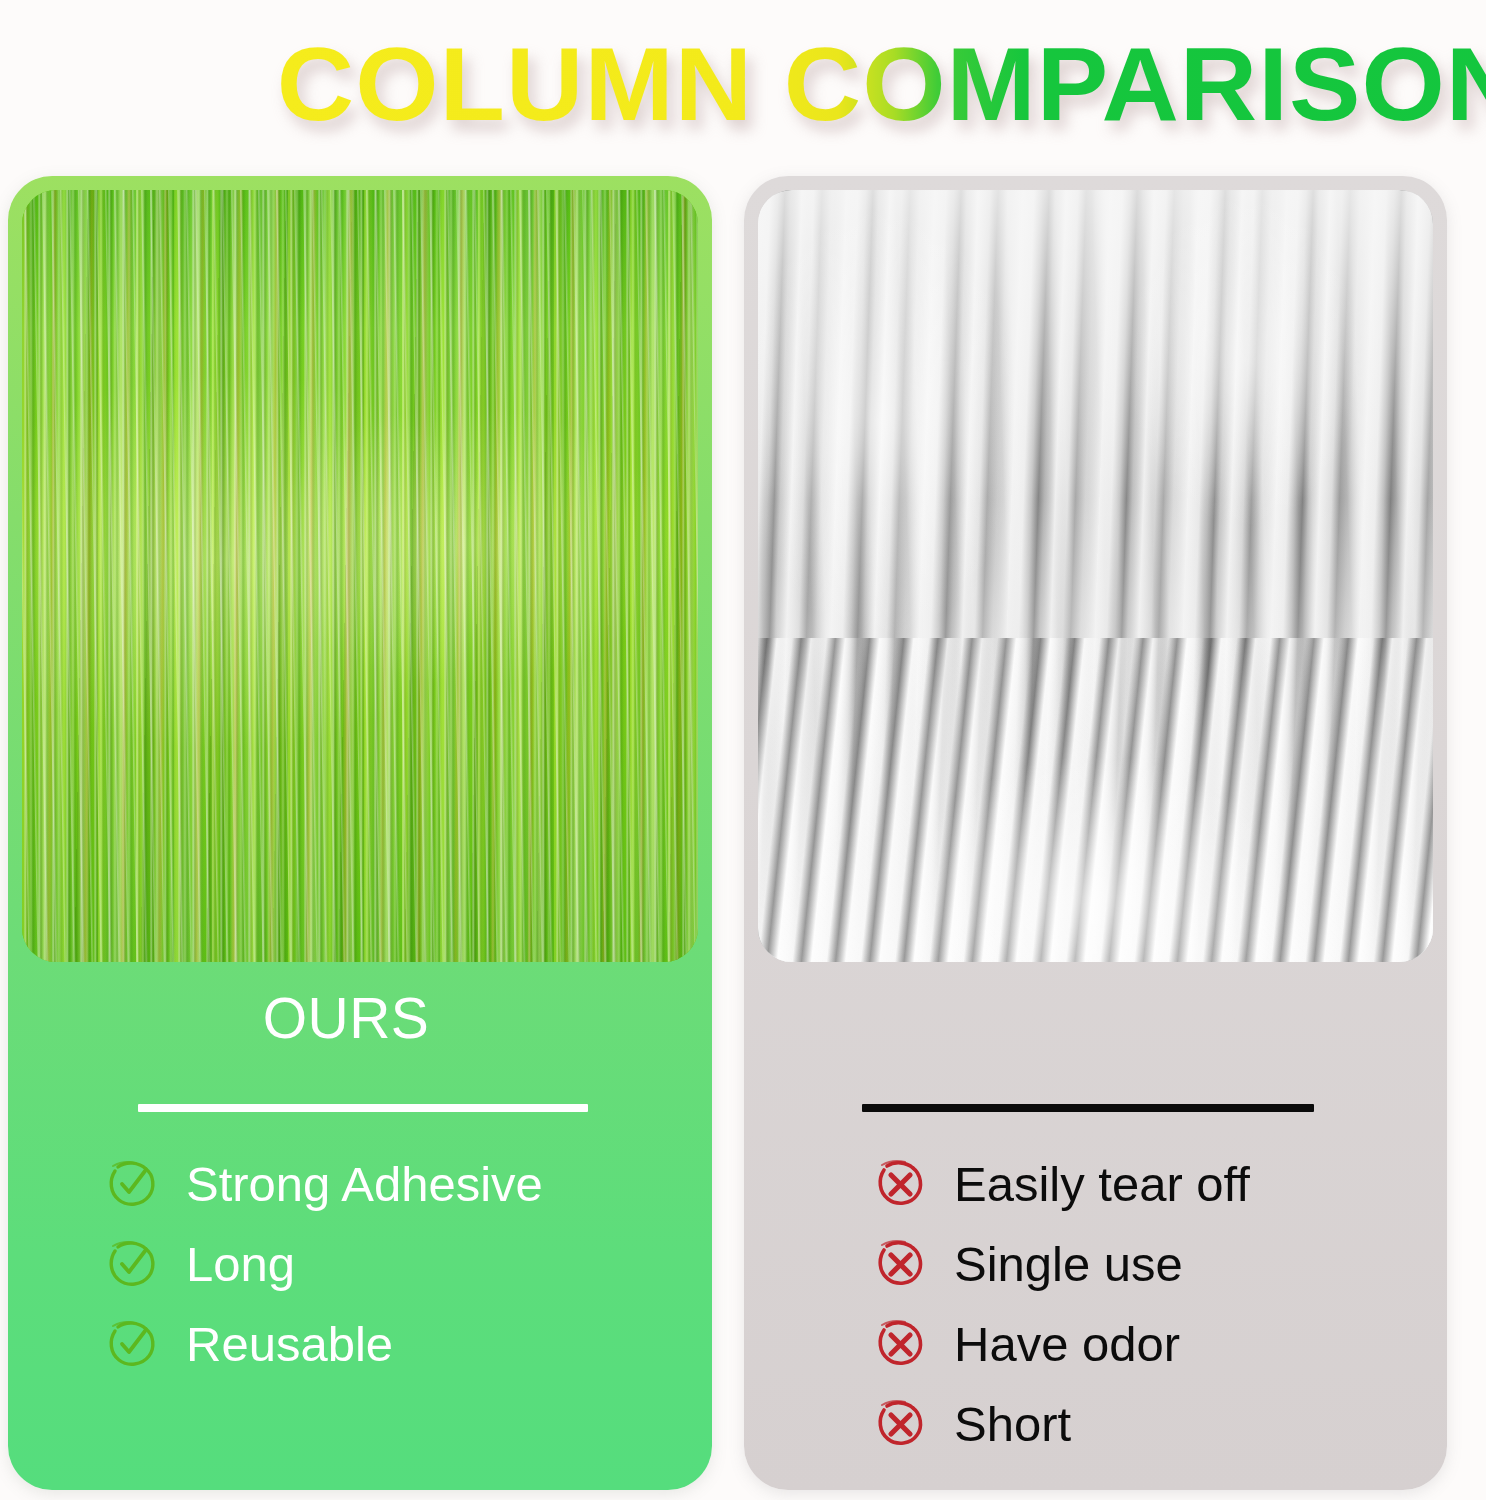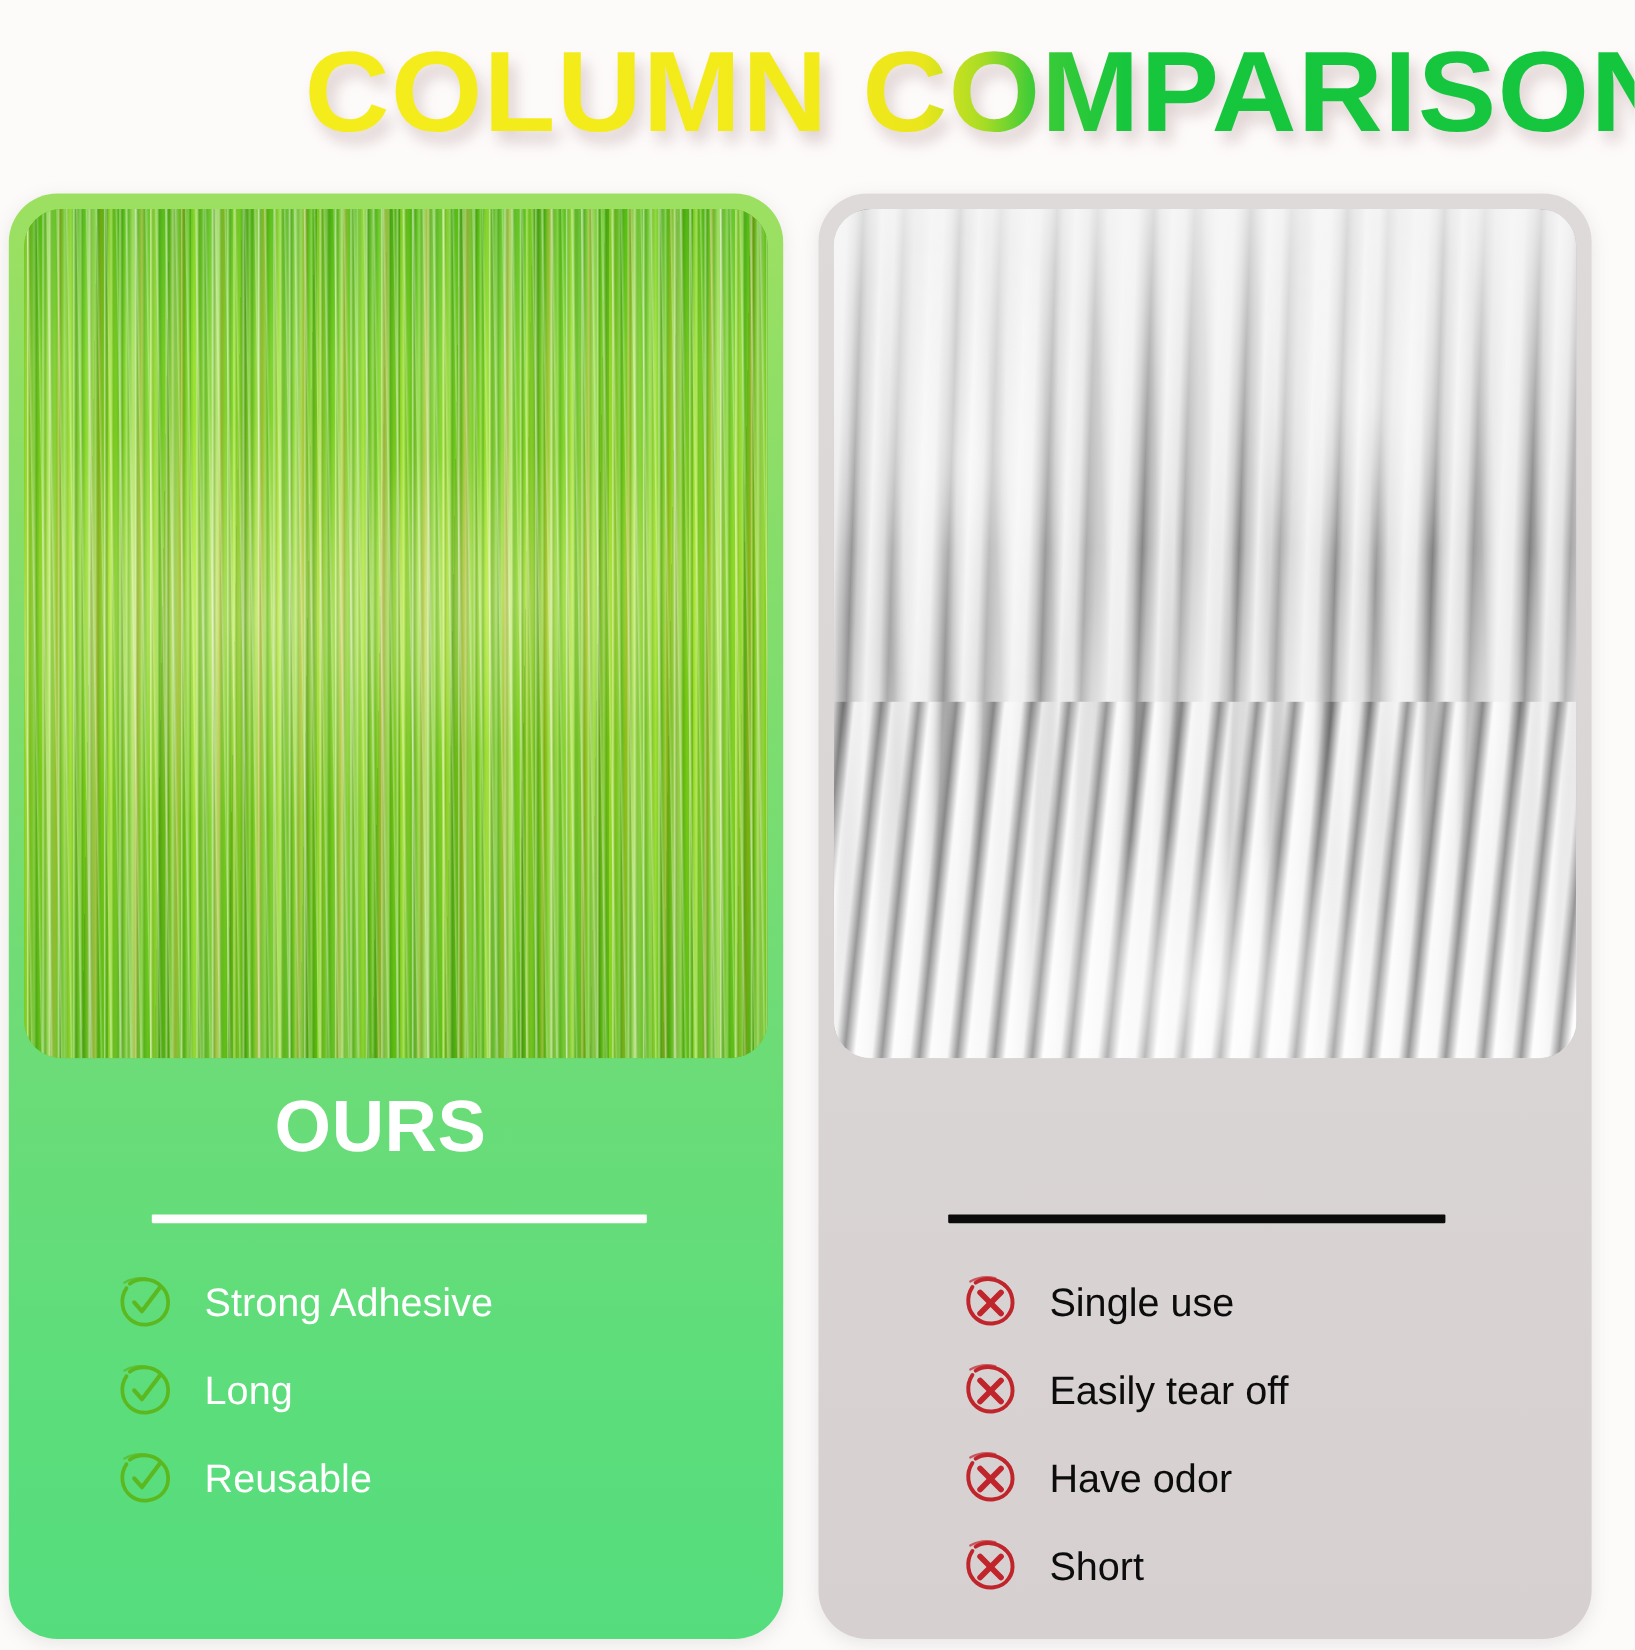--- a/index.html
+++ b/index.html
@@ -179,22 +179,22 @@
       radial-gradient(ellipse 40% 26% at 50% 92%, rgba(255,255,255,0.60), rgba(255,255,255,0) 72%);
   }
 
   
   .panel-heading {
     position: absolute;
     left: 0;
     right: 0;
     top: 814px;
     text-align: center;
-    font-weight: bold;
-    font-size: 66px;
+    font-weight: normal;
+    font-size: 57px;
     line-height: 1;
     letter-spacing: 0.5px;
   }
   #heading-ours { color: #ffffff; padding-right: 28px; }
   #heading-others { color: #0b0b0b; padding-right: 16px; }
 
   .divider {
     position: absolute;
     height: 8px;
     border-radius: 1px;
@@ -223,21 +223,21 @@
 
   .icon-wrap {
     width: 52px;
     height: 52px;
     flex: 0 0 52px;
     display: block;
   }
   .icon-wrap svg { display: block; width: 52px; height: 52px; }
 
   .feature-label {
-    font-size: 36px;
+    font-size: 49px;
     line-height: 1;
     margin-left: 28px;
     white-space: nowrap;
   }
   #list-ours .feature-label { color: #ffffff; }
   #list-others .feature-label { color: #0c0c0c; }
 </style>
 </head>
 <body>
 
@@ -312,34 +312,34 @@
     <li class="feature-item">
       <span class="icon-wrap">
         <svg viewBox="0 0 52 52">
           <path d="M10 12 C4 21 5 34 14 41 C23 48 37 46 43 37 C49 29 47 16 39 10" fill="none" stroke="#C0252C" stroke-width="3.6" stroke-linecap="round"></path>
           <path d="M13 8 C21 3 32 4 39 10" fill="none" stroke="#C0252C" stroke-width="3.6" stroke-linecap="round"></path>
           <path d="M8 7 C15 3 23 2 31 4" fill="none" stroke="#C0252C" stroke-width="2" stroke-linecap="round" opacity="0.7"></path>
           <path d="M17 17 L36 36" fill="none" stroke="#C0252C" stroke-width="5.2" stroke-linecap="round"></path>
           <path d="M36 17 L17 36" fill="none" stroke="#C0252C" stroke-width="5.2" stroke-linecap="round"></path>
         </svg>
       </span>
-      <span class="feature-label">Single use</span>
+      <span class="feature-label">Easily tear off</span>
     </li>
 
     <li class="feature-item">
       <span class="icon-wrap">
         <svg viewBox="0 0 52 52">
           <path d="M10 12 C4 21 5 34 14 41 C23 48 37 46 43 37 C49 29 47 16 39 10" fill="none" stroke="#C0252C" stroke-width="3.6" stroke-linecap="round"></path>
           <path d="M13 8 C21 3 32 4 39 10" fill="none" stroke="#C0252C" stroke-width="3.6" stroke-linecap="round"></path>
           <path d="M8 7 C15 3 23 2 31 4" fill="none" stroke="#C0252C" stroke-width="2" stroke-linecap="round" opacity="0.7"></path>
           <path d="M17 17 L36 36" fill="none" stroke="#C0252C" stroke-width="5.2" stroke-linecap="round"></path>
           <path d="M36 17 L17 36" fill="none" stroke="#C0252C" stroke-width="5.2" stroke-linecap="round"></path>
         </svg>
       </span>
-      <span class="feature-label">Easily tear off</span>
+      <span class="feature-label">Single use</span>
     </li>
 
     <li class="feature-item">
       <span class="icon-wrap">
         <svg viewBox="0 0 52 52">
           <path d="M10 12 C4 21 5 34 14 41 C23 48 37 46 43 37 C49 29 47 16 39 10" fill="none" stroke="#C0252C" stroke-width="3.6" stroke-linecap="round"></path>
           <path d="M13 8 C21 3 32 4 39 10" fill="none" stroke="#C0252C" stroke-width="3.6" stroke-linecap="round"></path>
           <path d="M8 7 C15 3 23 2 31 4" fill="none" stroke="#C0252C" stroke-width="2" stroke-linecap="round" opacity="0.7"></path>
           <path d="M17 17 L36 36" fill="none" stroke="#C0252C" stroke-width="5.2" stroke-linecap="round"></path>
           <path d="M36 17 L17 36" fill="none" stroke="#C0252C" stroke-width="5.2" stroke-linecap="round"></path>

